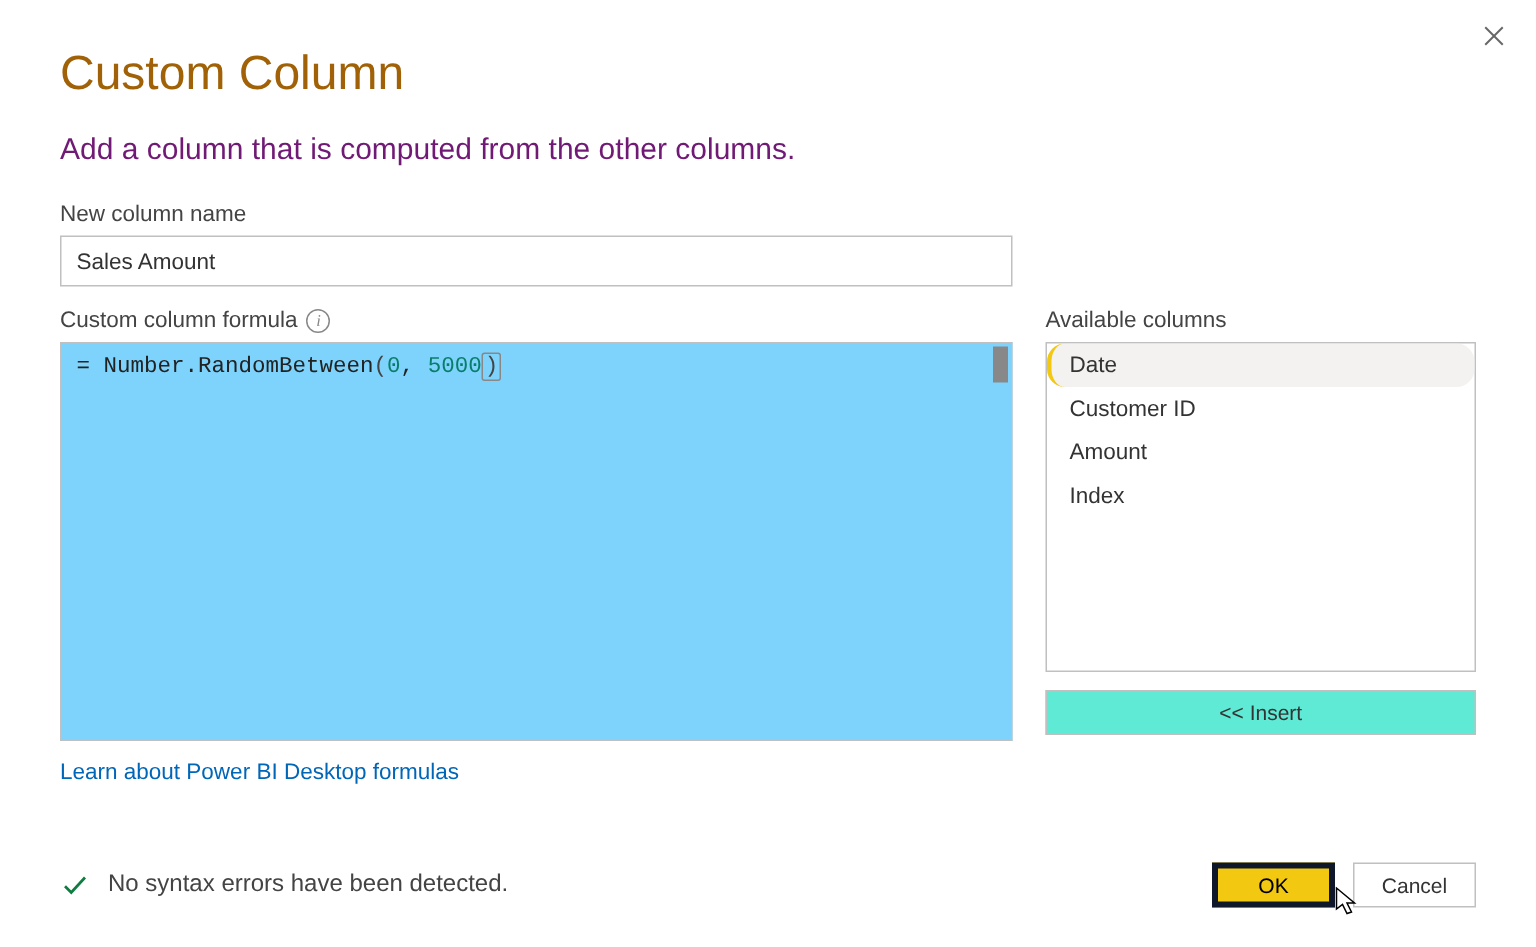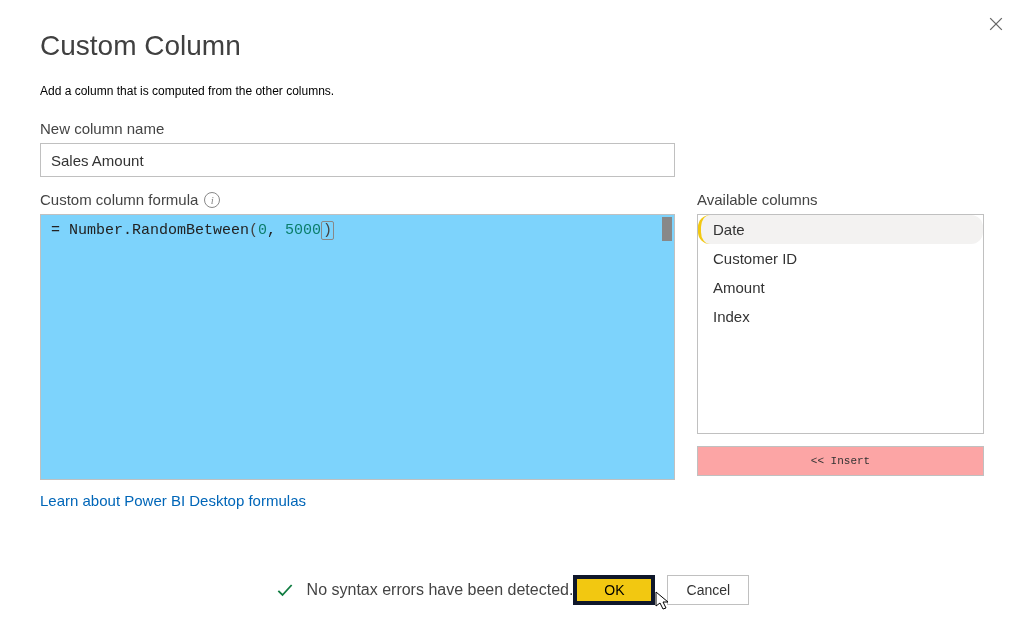--- a/index.html
+++ b/index.html
@@ -19,28 +19,28 @@
     width: 20px;
     height: 20px;
     cursor: pointer;
     color: #666;
   }
   .close-btn svg { width: 100%; height: 100%; }
   .content {
     padding: 30px 40px 20px 40px;
   }
   h1 {
-    font-size: 28px;
+    font-size: 32px;
     font-weight: 400;
-    color: #404040;
+    color: #a16207;
     margin-bottom: 22px;
   }
   .subtitle {
-    font-size: 12px;
-    color: #000000;
+    font-size: 20px;
+    color: #701a75;
     margin-bottom: 22px;
   }
   .label {
     font-size: 15px;
     color: #444;
     margin-bottom: 6px;
     display: flex;
     align-items: center;
     gap: 6px;
   }
@@ -116,42 +116,42 @@
   }
   .avail-item.selected {
     background: #f3f2f1;
     border-left: 3px solid #f2c811;
   }
   .insert-btn {
     margin-top: 12px;
     width: 100%;
     height: 30px;
     border: 1px solid #c0c0c0;
-    background: #fca5a5;
-    font-size: 11px;
-    color: #333;
-    cursor: pointer;
-    font-family: Liberation Mono, monospace;
+    background: #5eead4;
+    font-size: 14px;
+    color: #333;
+    cursor: pointer;
+    font-family: Liberation Sans, sans-serif;
   }
   .learn-link {
     display: inline-block;
     margin-top: 12px;
     color: #0066b8;
     font-size: 15px;
     text-decoration: none;
     cursor: pointer;
   }
   .footer {
     position: absolute;
     bottom: 26px;
     left: 40px;
     right: 40px;
     display: flex;
     align-items: center;
-    justify-content: center;
+    justify-content: space-between;
   }
   .status {
     display: flex;
     align-items: center;
     gap: 12px;
     font-size: 16px;
     color: #444;
   }
   .check-icon { width: 20px; height: 20px; color: #107c41; }
   .btns { display: flex; gap: 12px; align-items: center; position: relative; }

